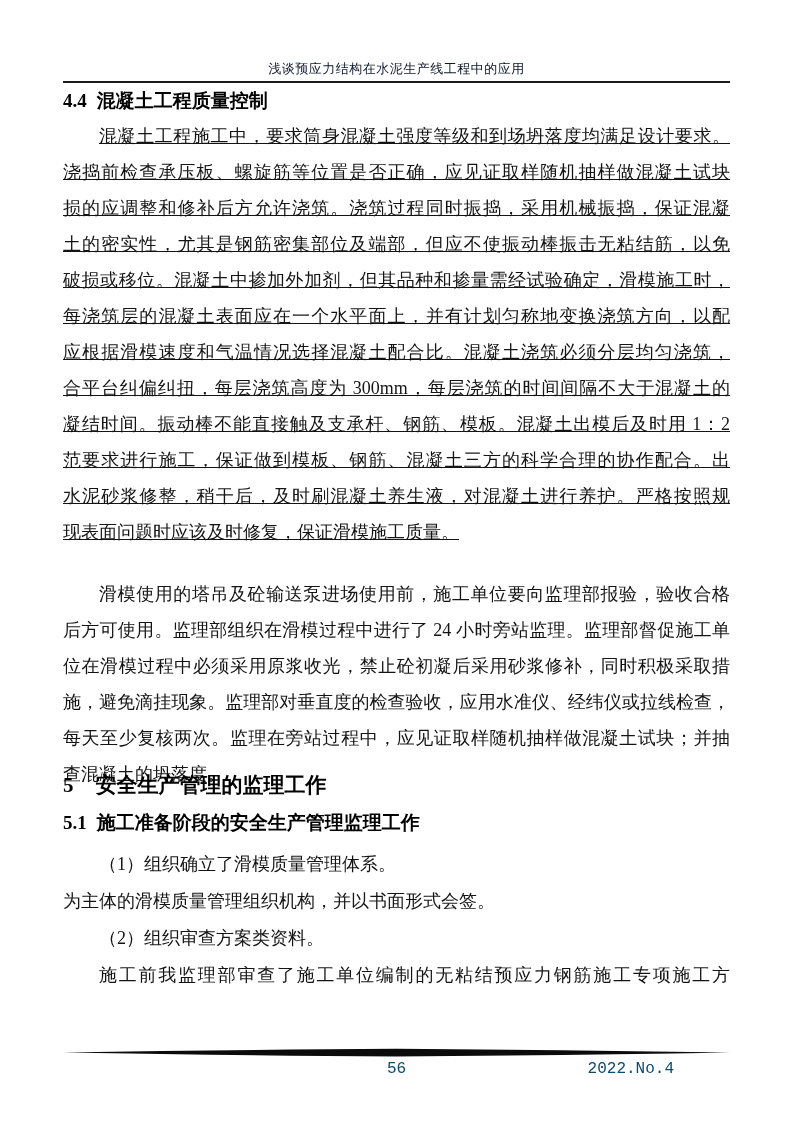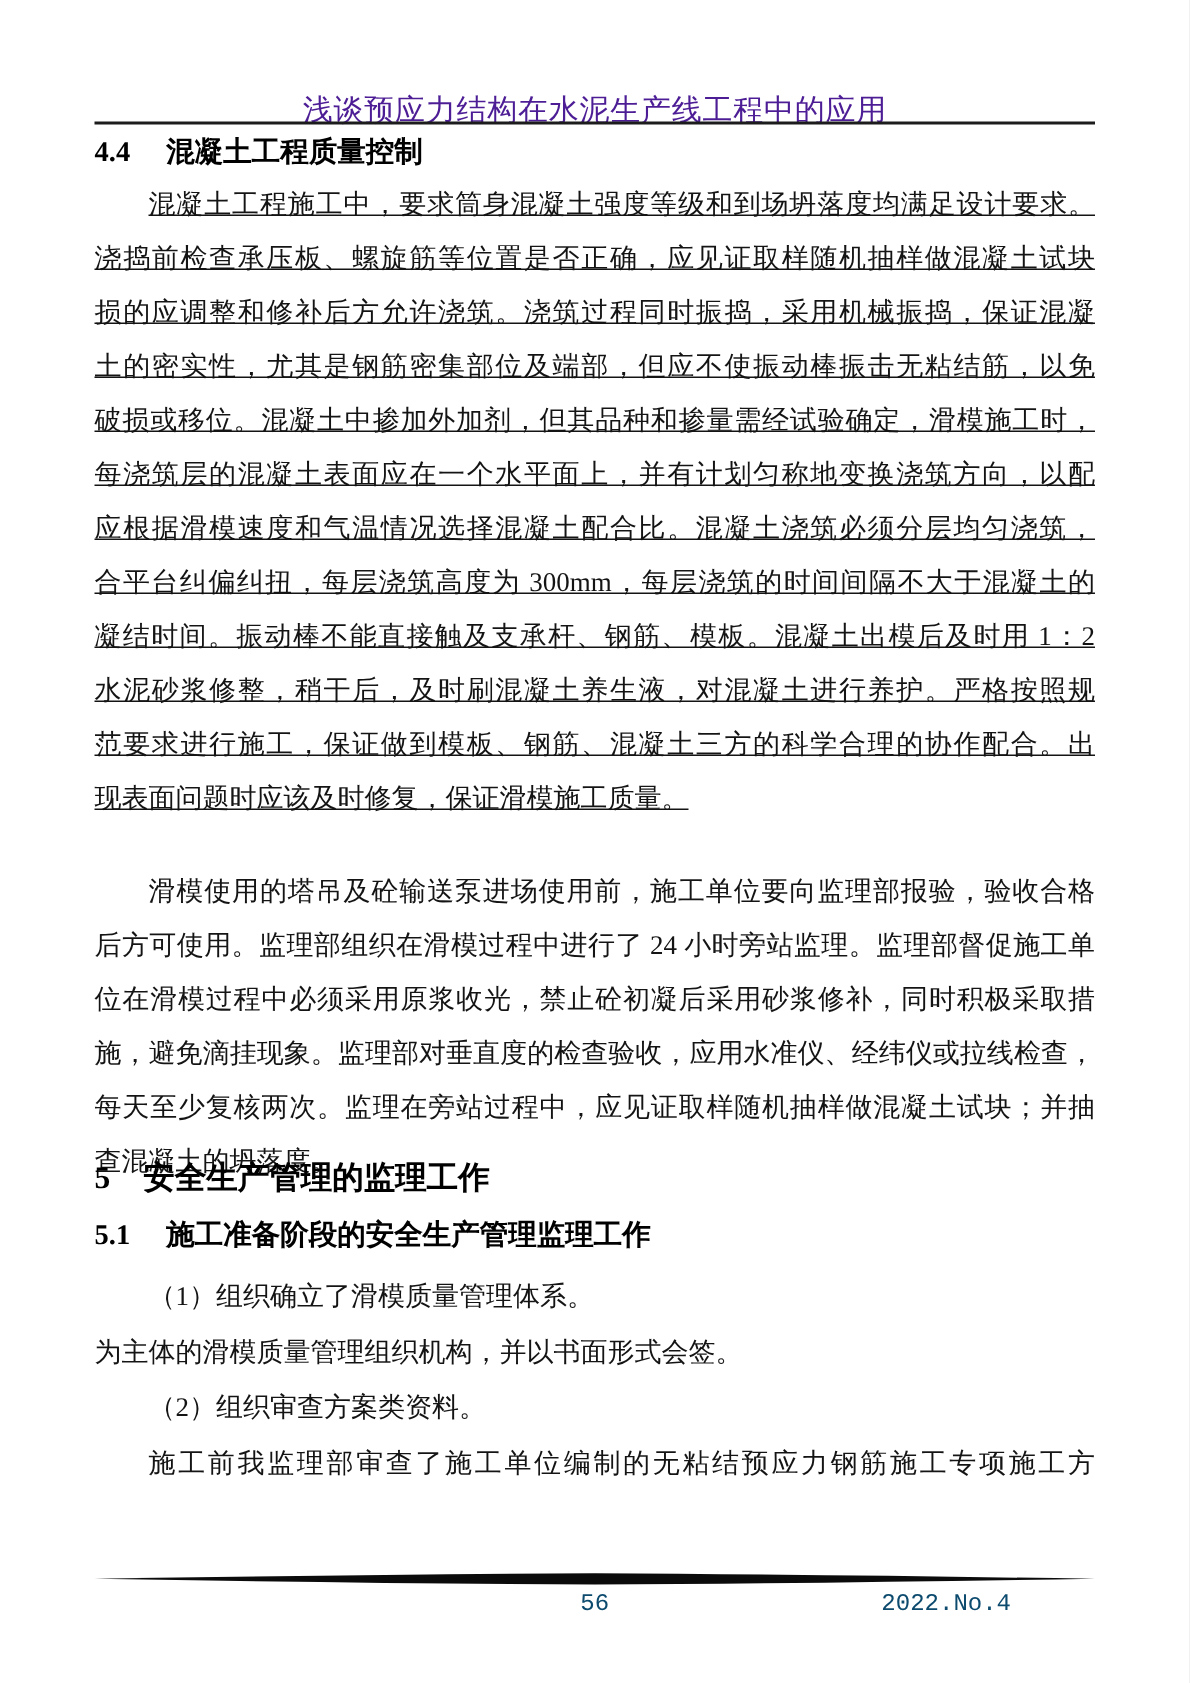--- a/index.html
+++ b/index.html
@@ -9,38 +9,38 @@
     margin:0 auto;
     background:#ffffff;
     font-family:"Liberation Serif","DejaVu Serif",serif;
     color:#141414;
     overflow:hidden;
   }
   .content-x{left:63px;width:667px;}
   .running-title{
     position:absolute;top:60px;
     text-align:center;
-    font-size:20px;
+    font-size:13px;
     letter-spacing:0.5px;
-    color:#4c1d95;
+    color:#0f172a;
   }
   .header-rule{
     position:absolute;top:81px;
     height:2px;background:#1c1c1c;
   }
   .heading{
     position:absolute;left:63px;
     font-weight:bold;color:#000;
     white-space:nowrap;
   }
   .h44{top:88px;font-size:19px;}
   .h5{top:771px;font-size:21px;}
   .h51{top:810px;font-size:19px;}
   .h-num{display:inline-block;}
-  .h44 .h-label,.h51 .h-label{margin-left:24px;}
+  .h44 .h-label,.h51 .h-label{margin-left:10px;}
   .h5 .h-label{margin-left:22px;}
   .para{
     position:absolute;
     font-size:18px;
     line-height:36px;
   }
   .para1{top:118px;text-decoration:underline;}
   .para2{top:576px;}
   .para3{top:846px;line-height:37px;}
   .ln{text-align:justify;text-align-last:left;}
@@ -81,22 +81,22 @@
   <div class="para para1 content-x">
     <div class="ln j ind">混凝土工程施工中，要求筒身混凝土强度等级和到场坍落度均满足设计要求。</div>
     <div class="ln j">浇捣前检查承压板、螺旋筋等位置是否正确，应见证取样随机抽样做混凝土试块</div>
     <div class="ln j">损的应调整和修补后方允许浇筑。浇筑过程同时振捣，采用机械振捣，保证混凝</div>
     <div class="ln j">土的密实性，尤其是钢筋密集部位及端部，但应不使振动棒振击无粘结筋，以免</div>
     <div class="ln j">破损或移位。混凝土中掺加外加剂，但其品种和掺量需经试验确定，滑模施工时，</div>
     <div class="ln j">每浇筑层的混凝土表面应在一个水平面上，并有计划匀称地变换浇筑方向，以配</div>
     <div class="ln j">应根据滑模速度和气温情况选择混凝土配合比。混凝土浇筑必须分层均匀浇筑，</div>
     <div class="ln j">合平台纠偏纠扭，每层浇筑高度为 300mm，每层浇筑的时间间隔不大于混凝土的</div>
     <div class="ln j">凝结时间。振动棒不能直接触及支承杆、钢筋、模板。混凝土出模后及时用 1：2</div>
+    <div class="ln j">范要求进行施工，保证做到模板、钢筋、混凝土三方的科学合理的协作配合。出</div>
     <div class="ln j">水泥砂浆修整，稍干后，及时刷混凝土养生液，对混凝土进行养护。严格按照规</div>
-    <div class="ln j">范要求进行施工，保证做到模板、钢筋、混凝土三方的科学合理的协作配合。出</div>
     <div class="ln">现表面问题时应该及时修复，保证滑模施工质量。</div>
   </div>
 
   <div class="para para2 content-x">
     <div class="ln j ind">滑模使用的塔吊及砼输送泵进场使用前，施工单位要向监理部报验，验收合格</div>
     <div class="ln j">后方可使用。监理部组织在滑模过程中进行了 24 小时旁站监理。监理部督促施工单</div>
     <div class="ln j">位在滑模过程中必须采用原浆收光，禁止砼初凝后采用砂浆修补，同时积极采取措</div>
     <div class="ln j">施，避免滴挂现象。监理部对垂直度的检查验收，应用水准仪、经纬仪或拉线检查，</div>
     <div class="ln j">每天至少复核两次。监理在旁站过程中，应见证取样随机抽样做混凝土试块；并抽</div>
     <div class="ln">查混凝土的坍落度。</div>

